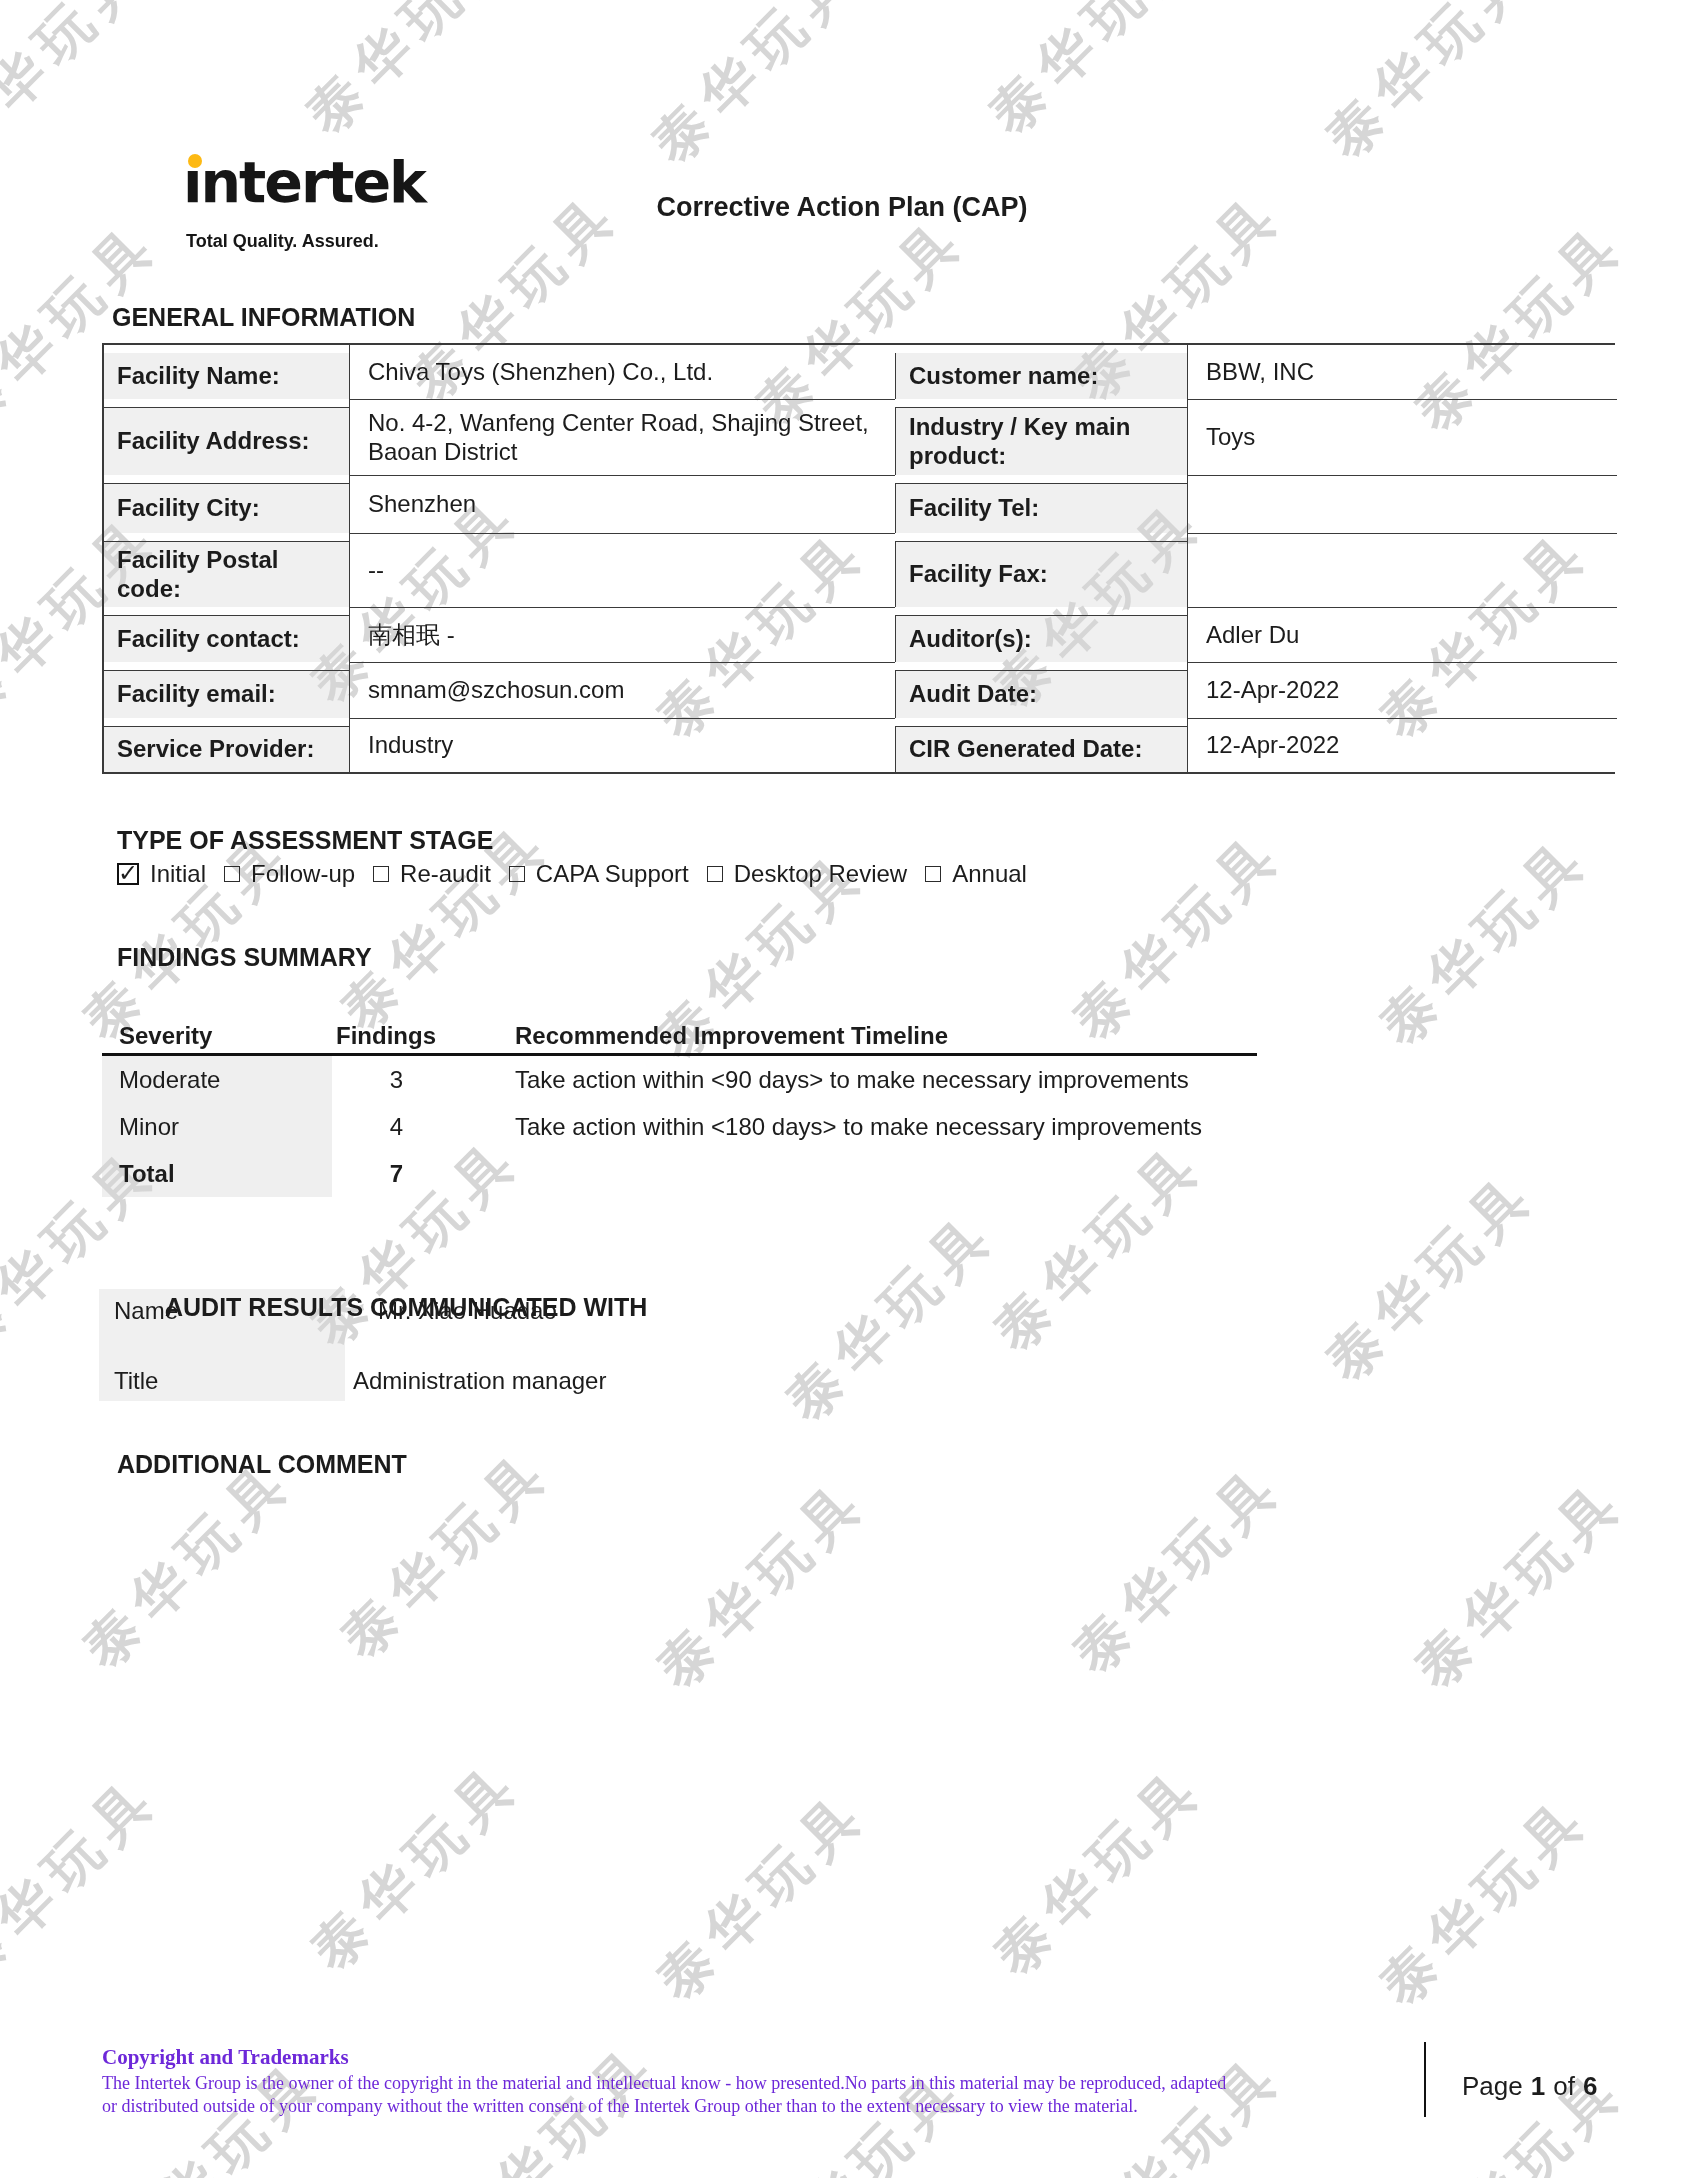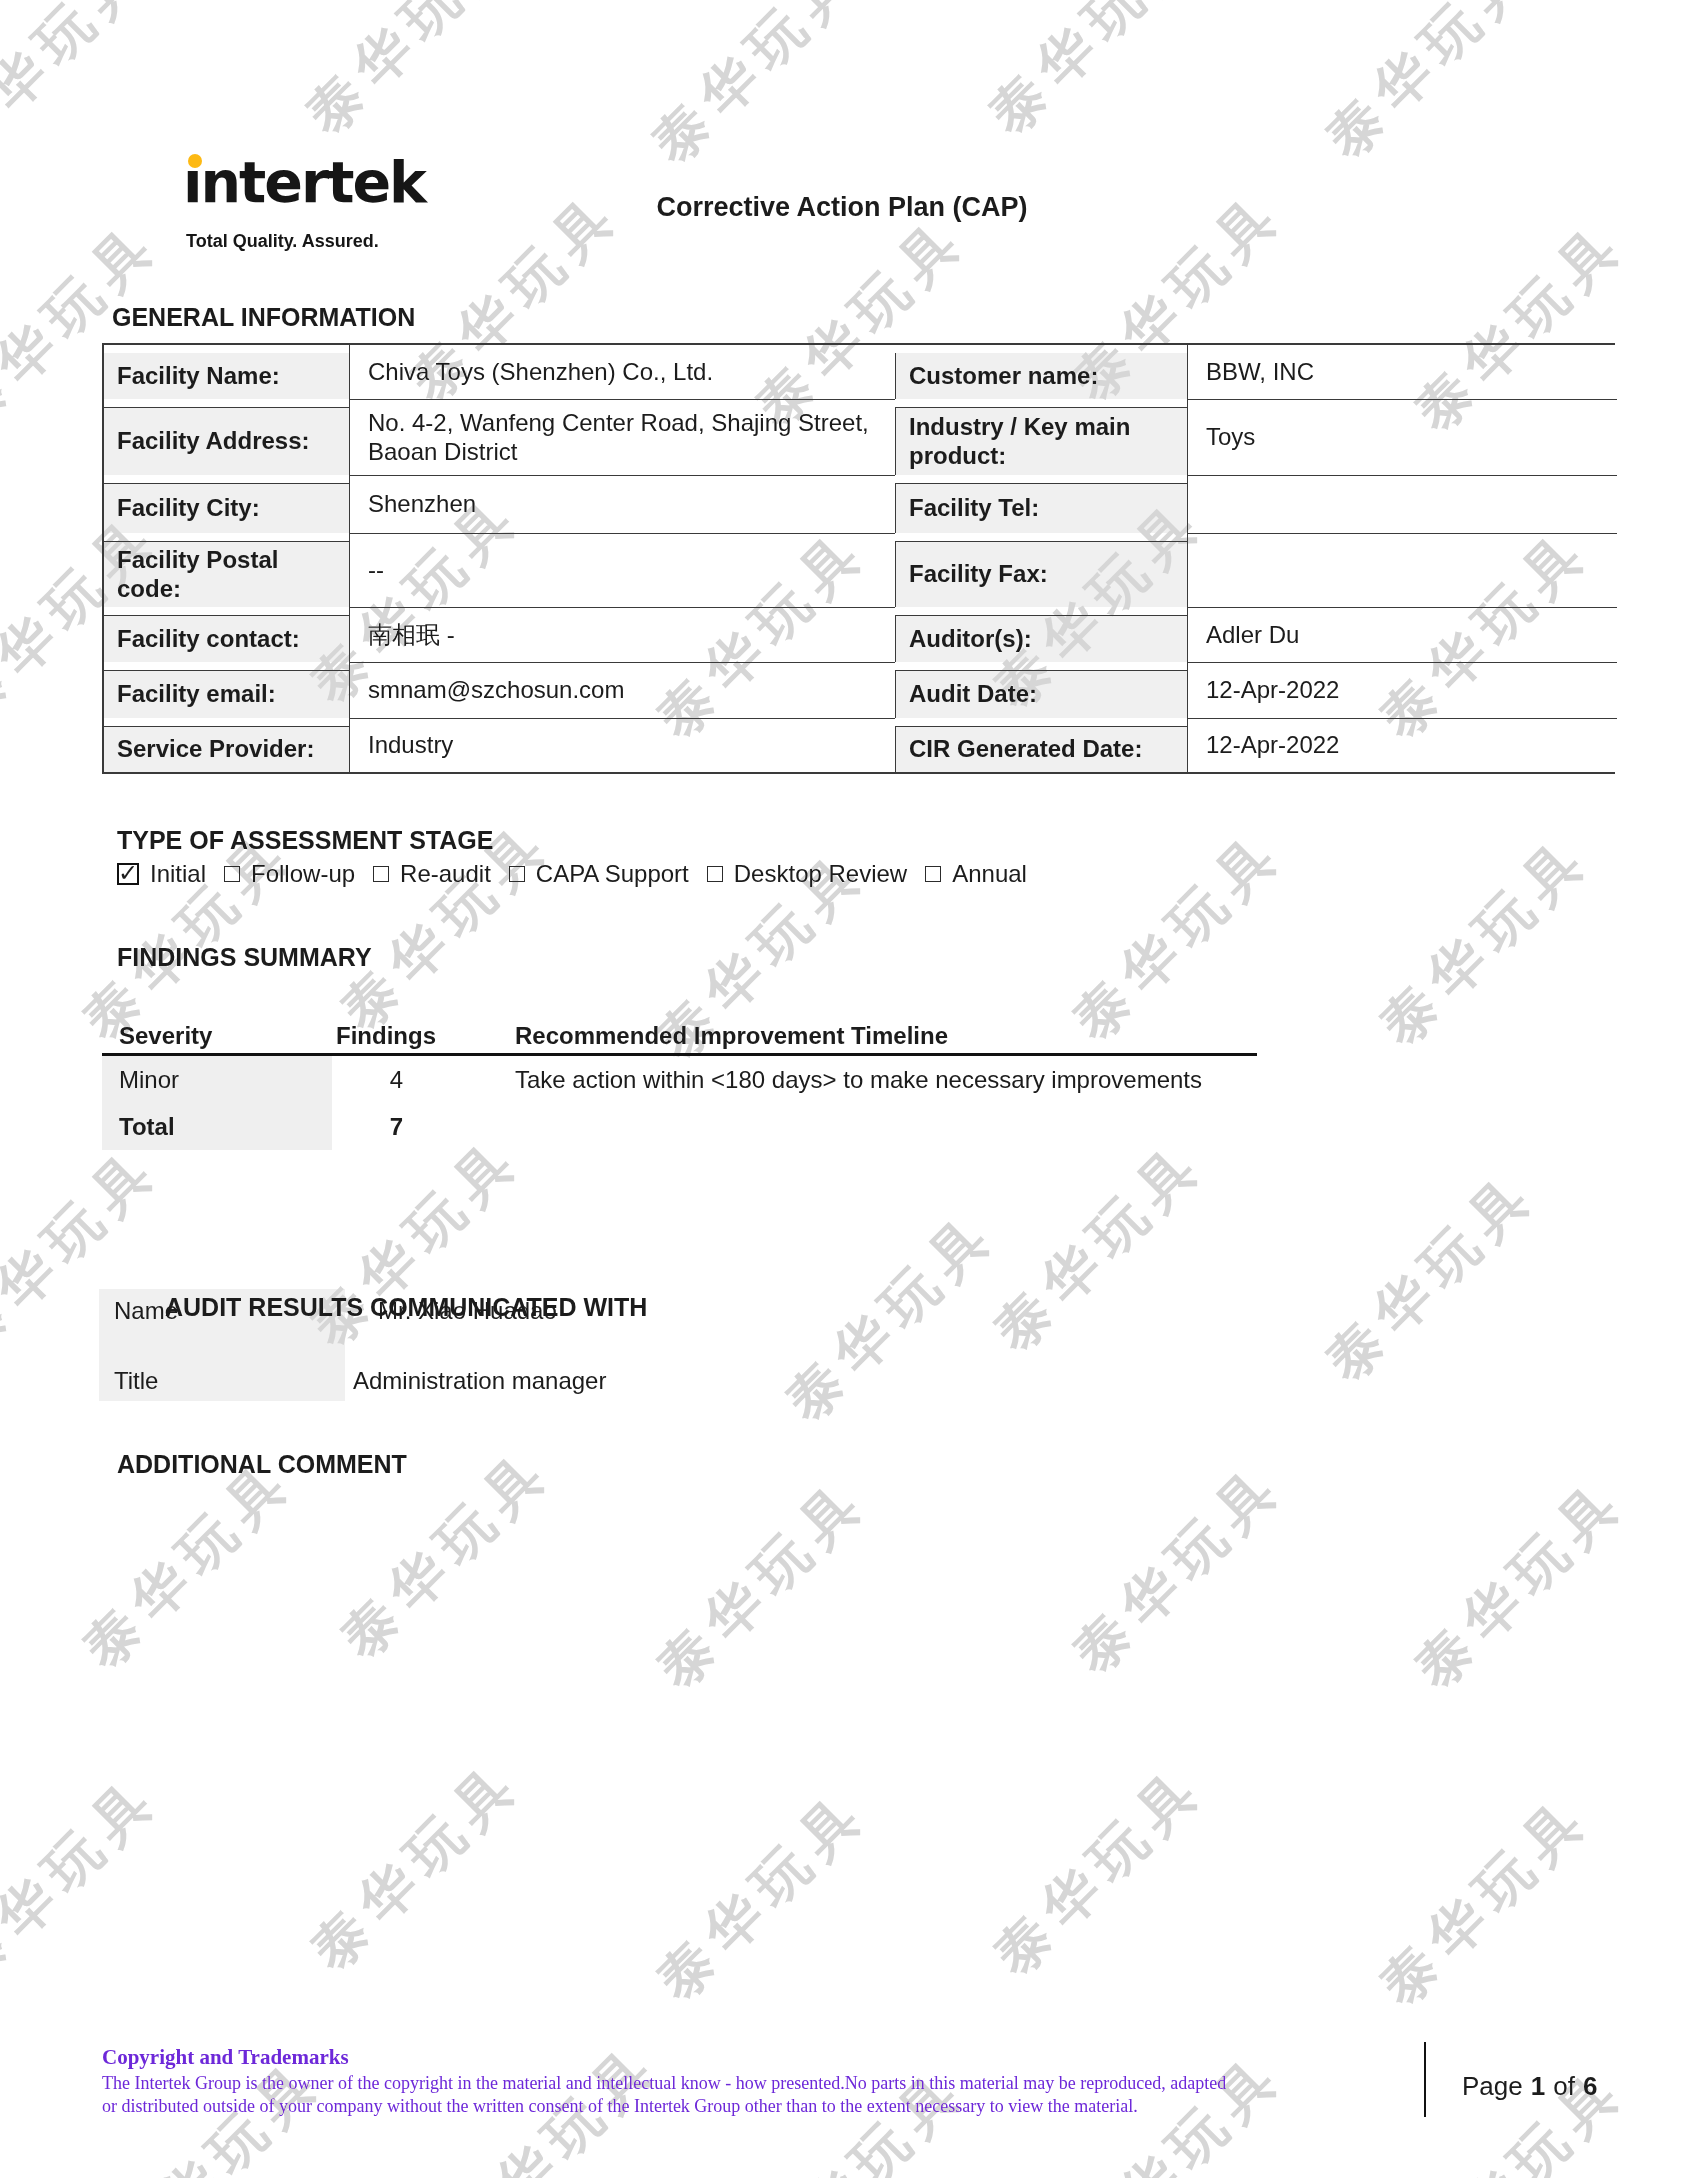--- a/index.html
+++ b/index.html
@@ -186,20 +186,25 @@
 
   <div class="sec-heading" style="left:117px;top:943px;">FINDINGS SUMMARY</div>
   <div class="fs-table">
     <div class="fs-row fs-header">
       <div class="fs-c fs-sev">Severity</div>
       <div class="fs-c fs-find">Findings</div>
       <div class="fs-c fs-time">Recommended Improvement Timeline</div>
     </div>
     <div id="fs-rows">
         <div class="fs-row fs-datarow">
+          <div class="fs-c fs-sev">Moderate</div>
+          <div class="fs-c fs-find">3</div>
+          <div class="fs-c fs-time">Take action within &lt;90 days&gt; to make necessary improvements</div>
+        </div>
+        <div class="fs-row fs-datarow">
           <div class="fs-c fs-sev">Minor</div>
           <div class="fs-c fs-find">4</div>
           <div class="fs-c fs-time">Take action within &lt;180 days&gt; to make necessary improvements</div>
         </div>
         <div class="fs-row fs-datarow total">
           <div class="fs-c fs-sev">Total</div>
           <div class="fs-c fs-find">7</div>
           <div class="fs-c fs-time"></div>
         </div>
       </div>

